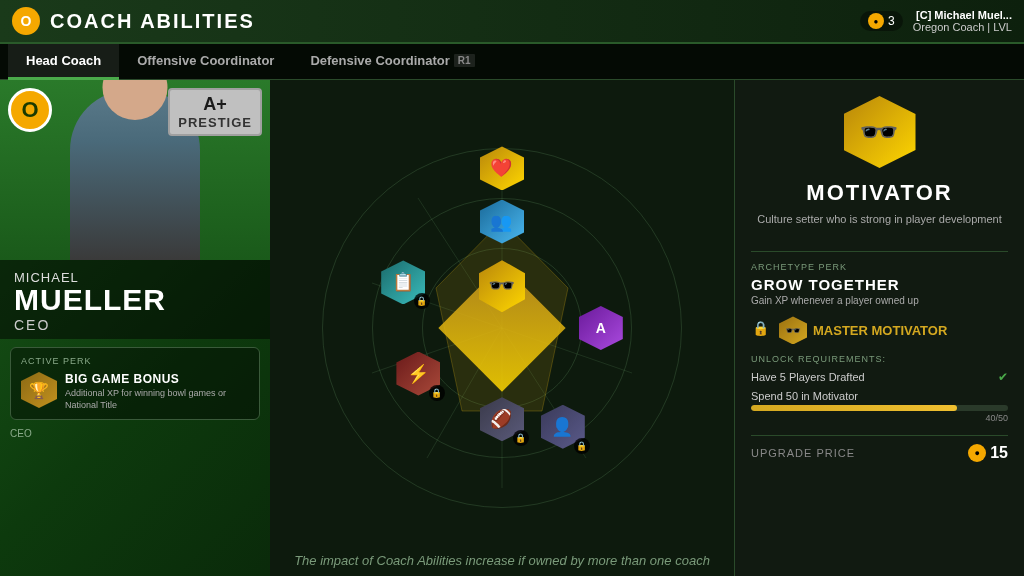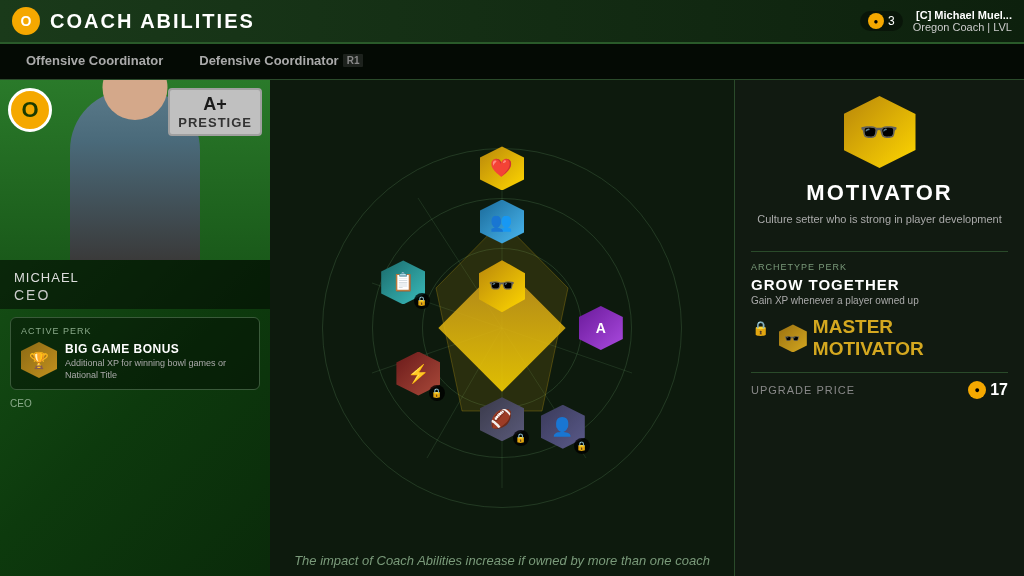--- a/index.html
+++ b/index.html
@@ -434,21 +434,21 @@
       width: 28px;
       height: 28px;
       clip-path: polygon(50% 0%, 100% 25%, 100% 75%, 50% 100%, 0% 75%, 0% 25%);
       background: linear-gradient(135deg, #9a7010, #d4a820);
       display: flex;
       align-items: center;
       justify-content: center;
       font-size: 13px;
     }
     .locked-perk-name {
-      font-size: 19px;
+      font-size: 13px;
       font-weight: 900;
       color: #d4a820;
       text-transform: uppercase;
     }
     .unlock-requirements {
       margin-top: 10px;
     }
     .unlock-req-label {
       font-size: 9px;
       color: #7a9a7a;
@@ -546,20 +546,23 @@
       <span>3</span>
     </div>
     <div class="coach-info-top">
       <div class="name">[C] Michael Muel...</div>
       <div>Oregon Coach | LVL</div>
     </div>
   </div>
 </div>
 
 <div class="tab-bar">
+  <div class="tab active">
+    <span>Head Coach</span>
+  </div>
   <div class="tab">
     <span>Offensive Coordinator</span>
   </div>
   <div class="tab">
     <span>Defensive Coordinator</span>
     <span class="tab-hint">R1</span>
   </div>
 </div>
 
 <div class="main-content">
@@ -570,20 +573,21 @@
         <div class="coach-silhouette"></div>
       </div>
       <div class="team-logo-badge">O</div>
       <div class="prestige-badge">
         <div class="grade">A+</div>
         <div class="label">PRESTIGE</div>
       </div>
     </div>
     <div class="coach-name-area">
       <div class="coach-first-name">MICHAEL</div>
+      <div class="coach-last-name">MUELLER</div>
       <div class="coach-title">CEO</div>
     </div>
     <div class="active-perk-area">
       <div class="active-perk-label">Active Perk</div>
       <div class="active-perk-content">
         <div class="perk-icon">🏆</div>
         <div class="perk-text">
           <div class="perk-name">BIG GAME BONUS</div>
           <div class="perk-desc">Additional XP for winning bowl games or National Title</div>
         </div>
@@ -668,23 +672,37 @@
     <div class="locked-perk-section">
       <div class="lock-icon-box">🔒</div>
       <div class="locked-perk-inner">
         <div class="locked-perk-badge">
           <div class="locked-perk-badge-icon">🕶️</div>
           <div class="locked-perk-name">MASTER MOTIVATOR</div>
         </div>
       </div>
     </div>
 
+    <div class="unlock-requirements">
+      <div class="unlock-req-label">Unlock Requirements:</div>
+      <div class="unlock-req-item">
+        <span class="unlock-req-text">Have 5 Players Drafted</span>
+        <span class="req-check">✔</span>
+      </div>
+      <div class="progress-bar-wrap">
+        <div class="unlock-req-text">Spend 50 in Motivator</div>
+        <div class="progress-bar-bg">
+          <div class="progress-bar-fill" style="width: 80%;"></div>
+        </div>
+        <div class="progress-label">40/50</div>
+      </div>
+    </div>
 
     <div class="upgrade-price-row">
       <span class="upgrade-price-label">Upgrade Price</span>
       <div class="upgrade-price-value">
         <div class="upgrade-coin-icon">●</div>
-        <span>17</span>
+        <span>15</span>
       </div>
     </div>
   </div>
 
 </div>
 
 </body></html>

